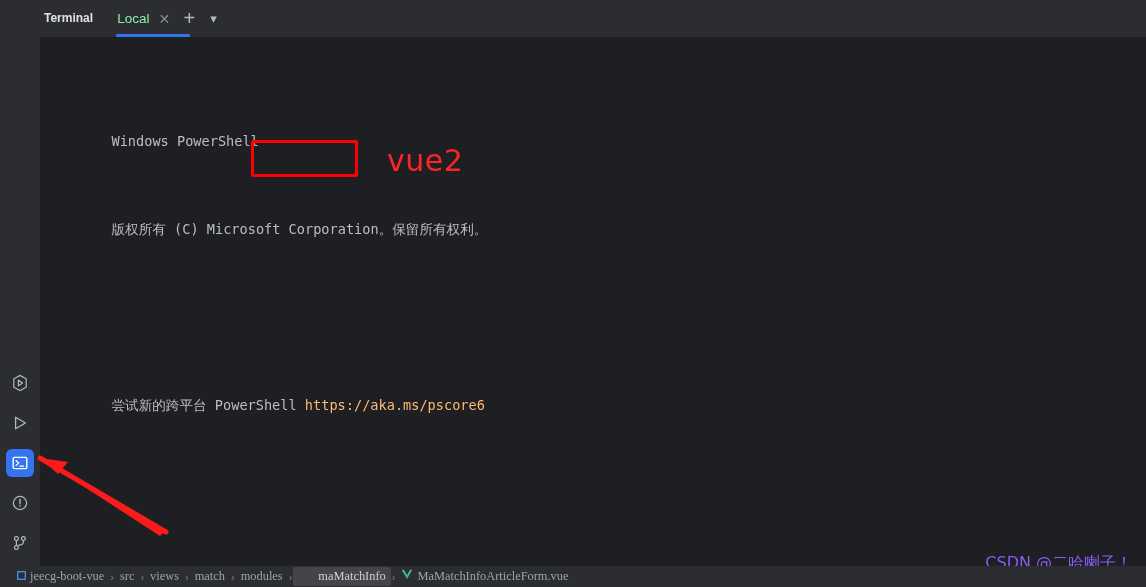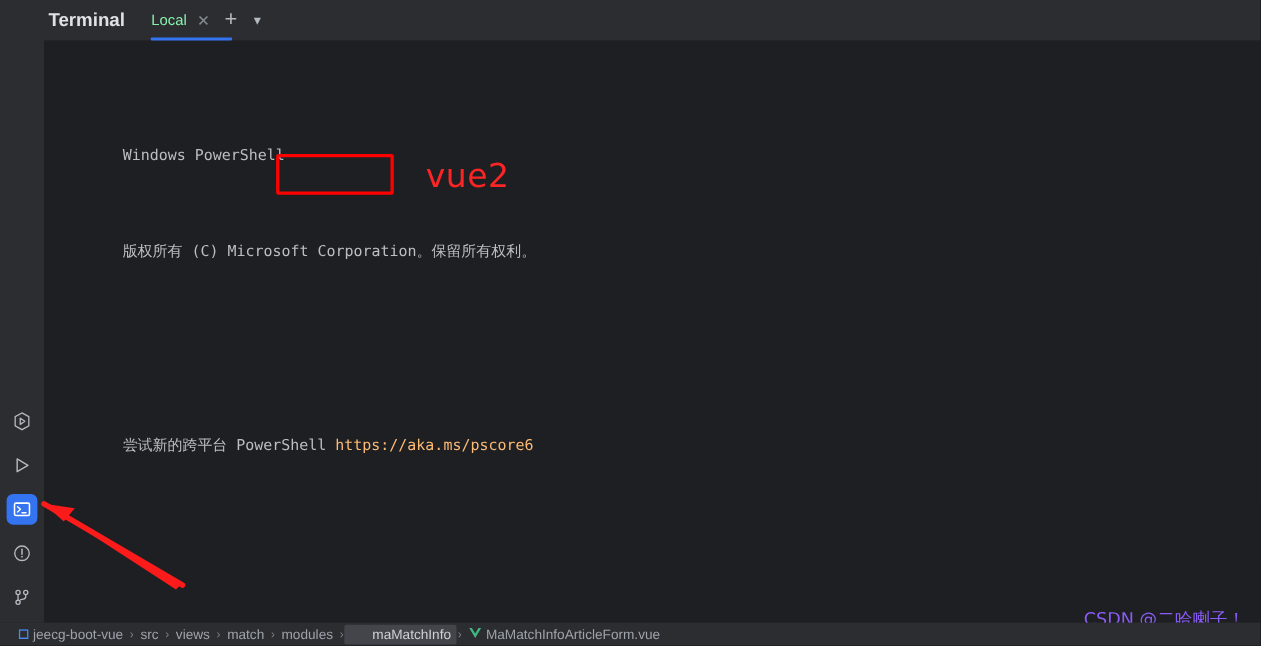--- a/index.html
+++ b/index.html
@@ -22,21 +22,21 @@
     position: absolute;
     left: 0; top: 0;
     width: 1146px; height: 37px;
     background: #2b2d30;
     display: flex;
     align-items: center;
   }
   #tabbar-leftpad { width: 40px; height: 37px; background: #2b2d30; }
   .panel-title {
     color: #dfe1e5;
-    font-size: 17px;
+    font-size: 12px;
     font-weight: bold;
     padding: 0 16px 0 4px;
     line-height: 37px;
     white-space: nowrap;
   }
   .tab {
     position: relative;
     display: flex;
     align-items: center;
     height: 37px;
@@ -142,20 +142,21 @@
     display: flex;
     align-items: center;
     gap: 0px;
   }
   .crumb {
     color: #9ea3ab;
     font-size: 12.4px;
     padding: 2px 5px;
     white-space: nowrap;
     border-radius: 2px;
+    font-family: Liberation Serif, serif;
   }
   .crumb.selected { background: #43454a; color: #ced0d6; padding-left: 25px; }
   .crumb-sep {
     color: #7d828a;
     font-size: 11px;
     padding: 0 1px;
   }
   .crumb-ico {
     display: inline-flex;
     align-items: center;

